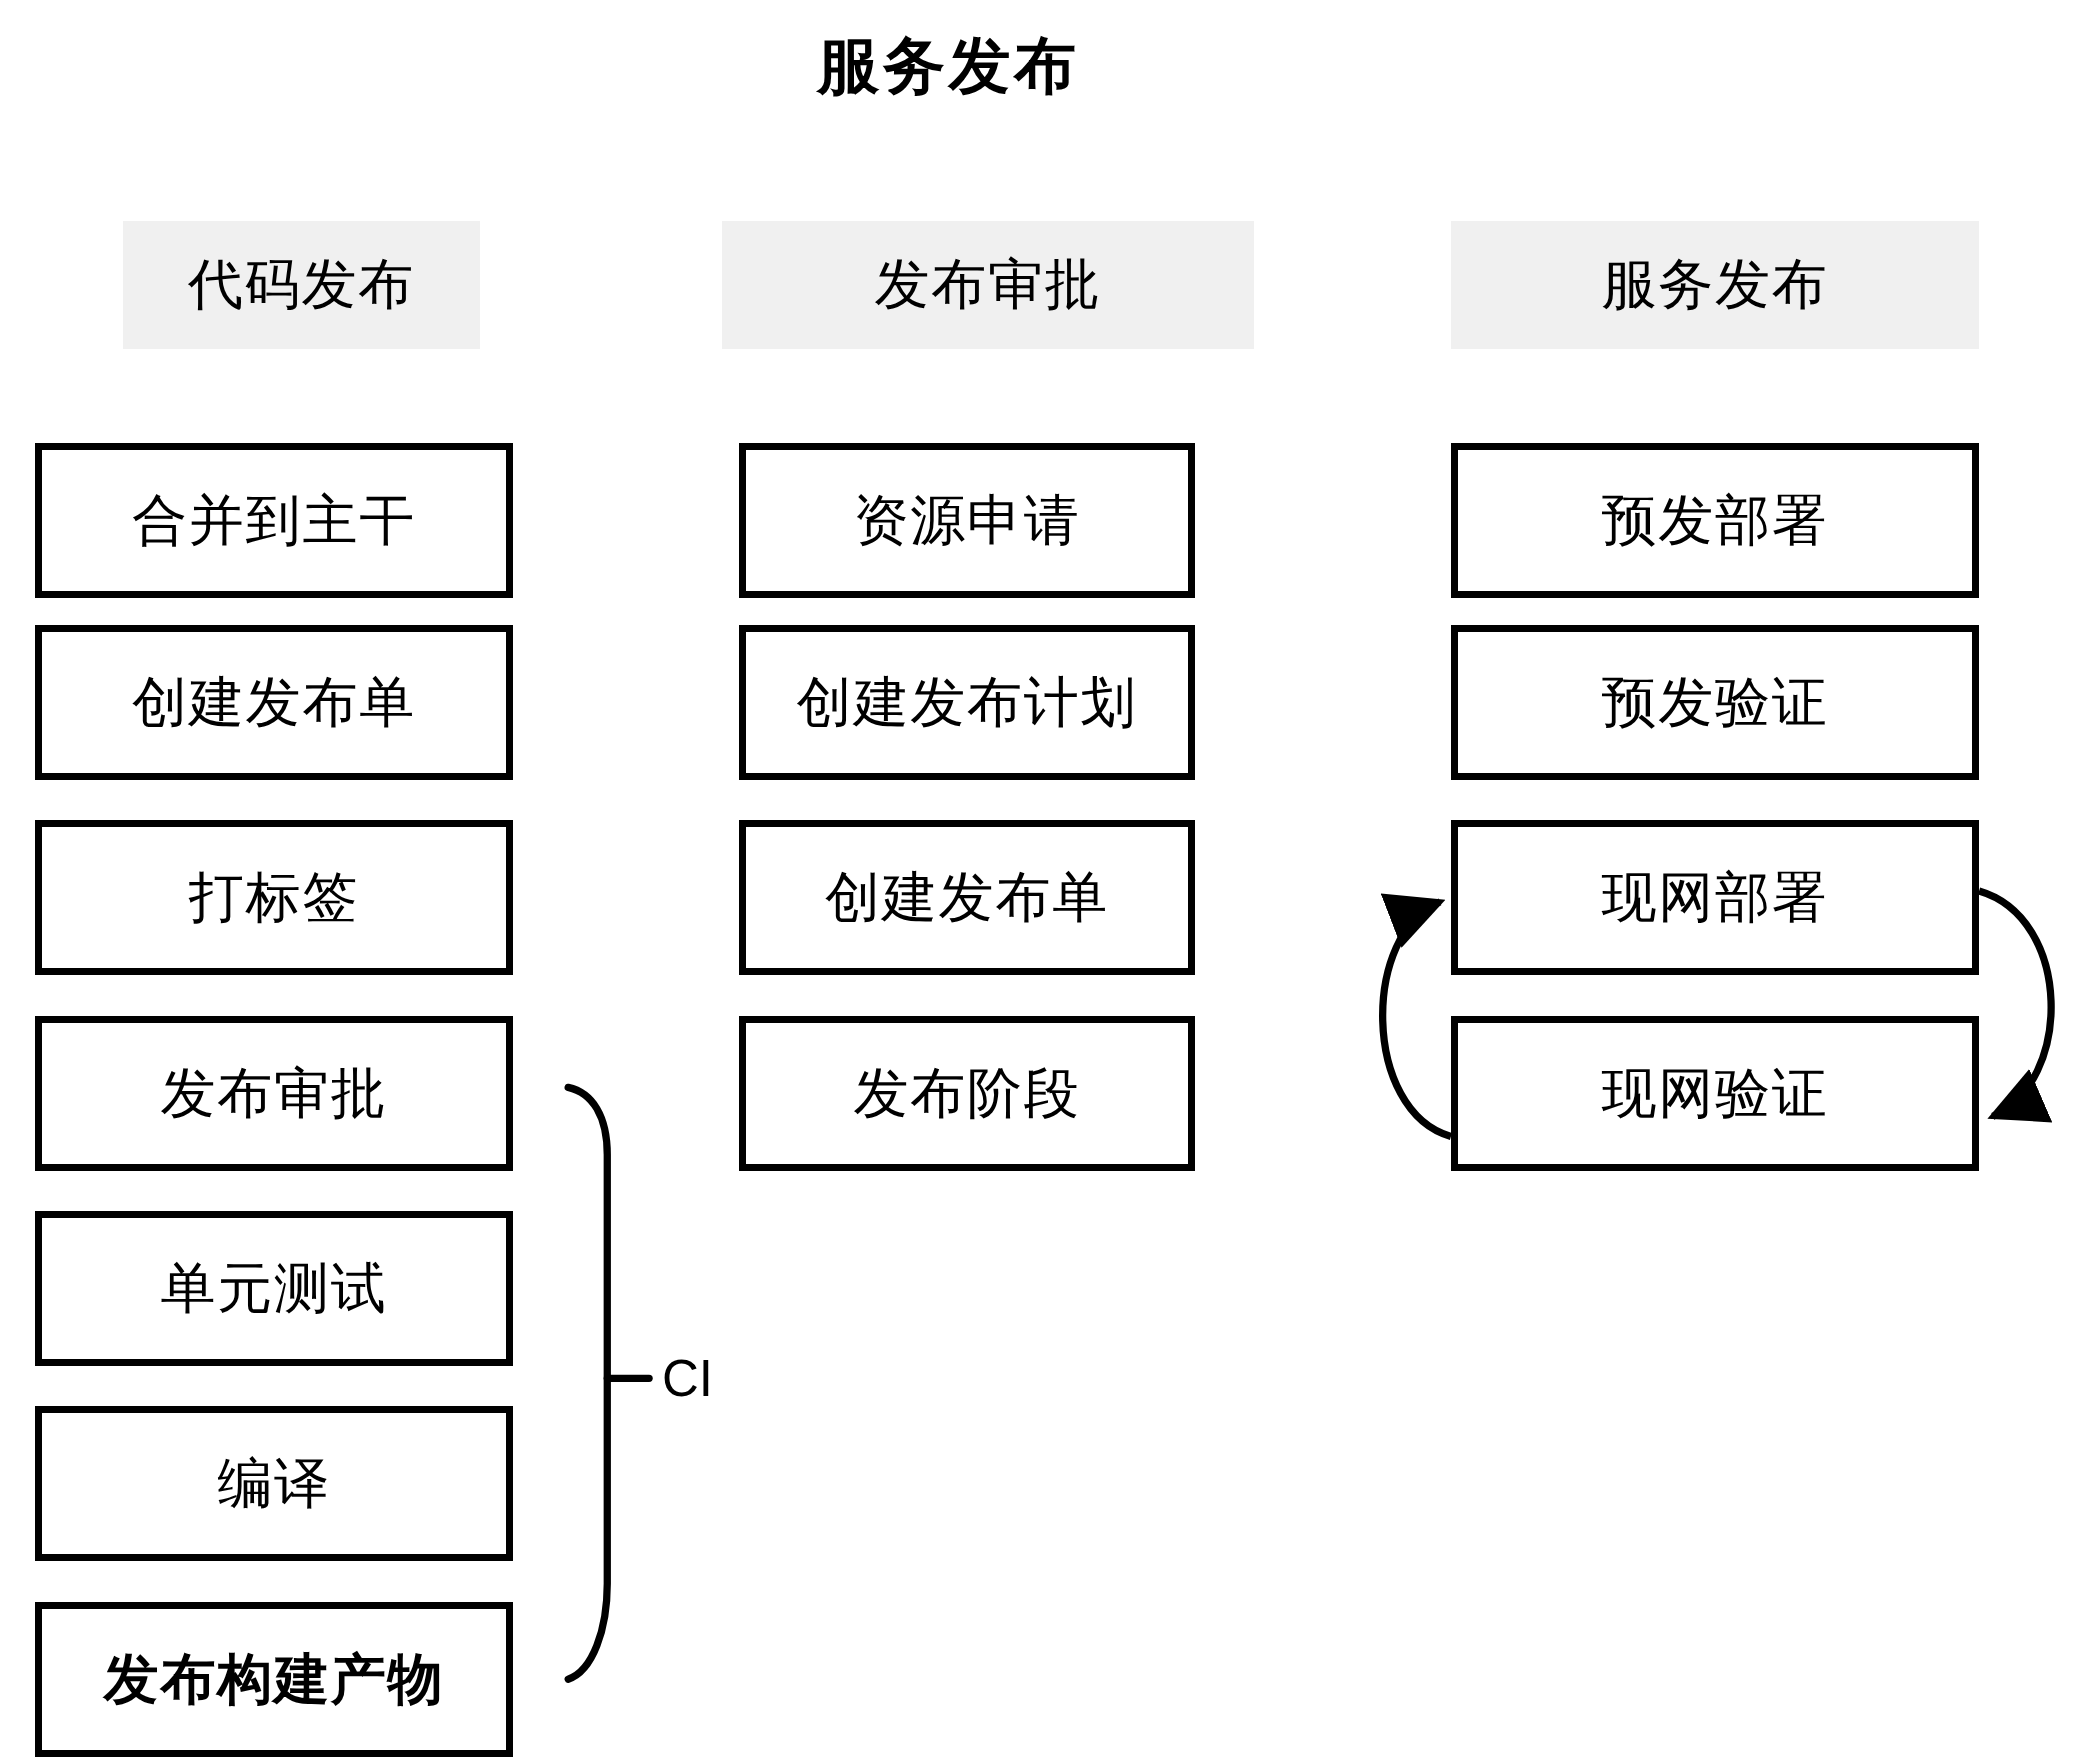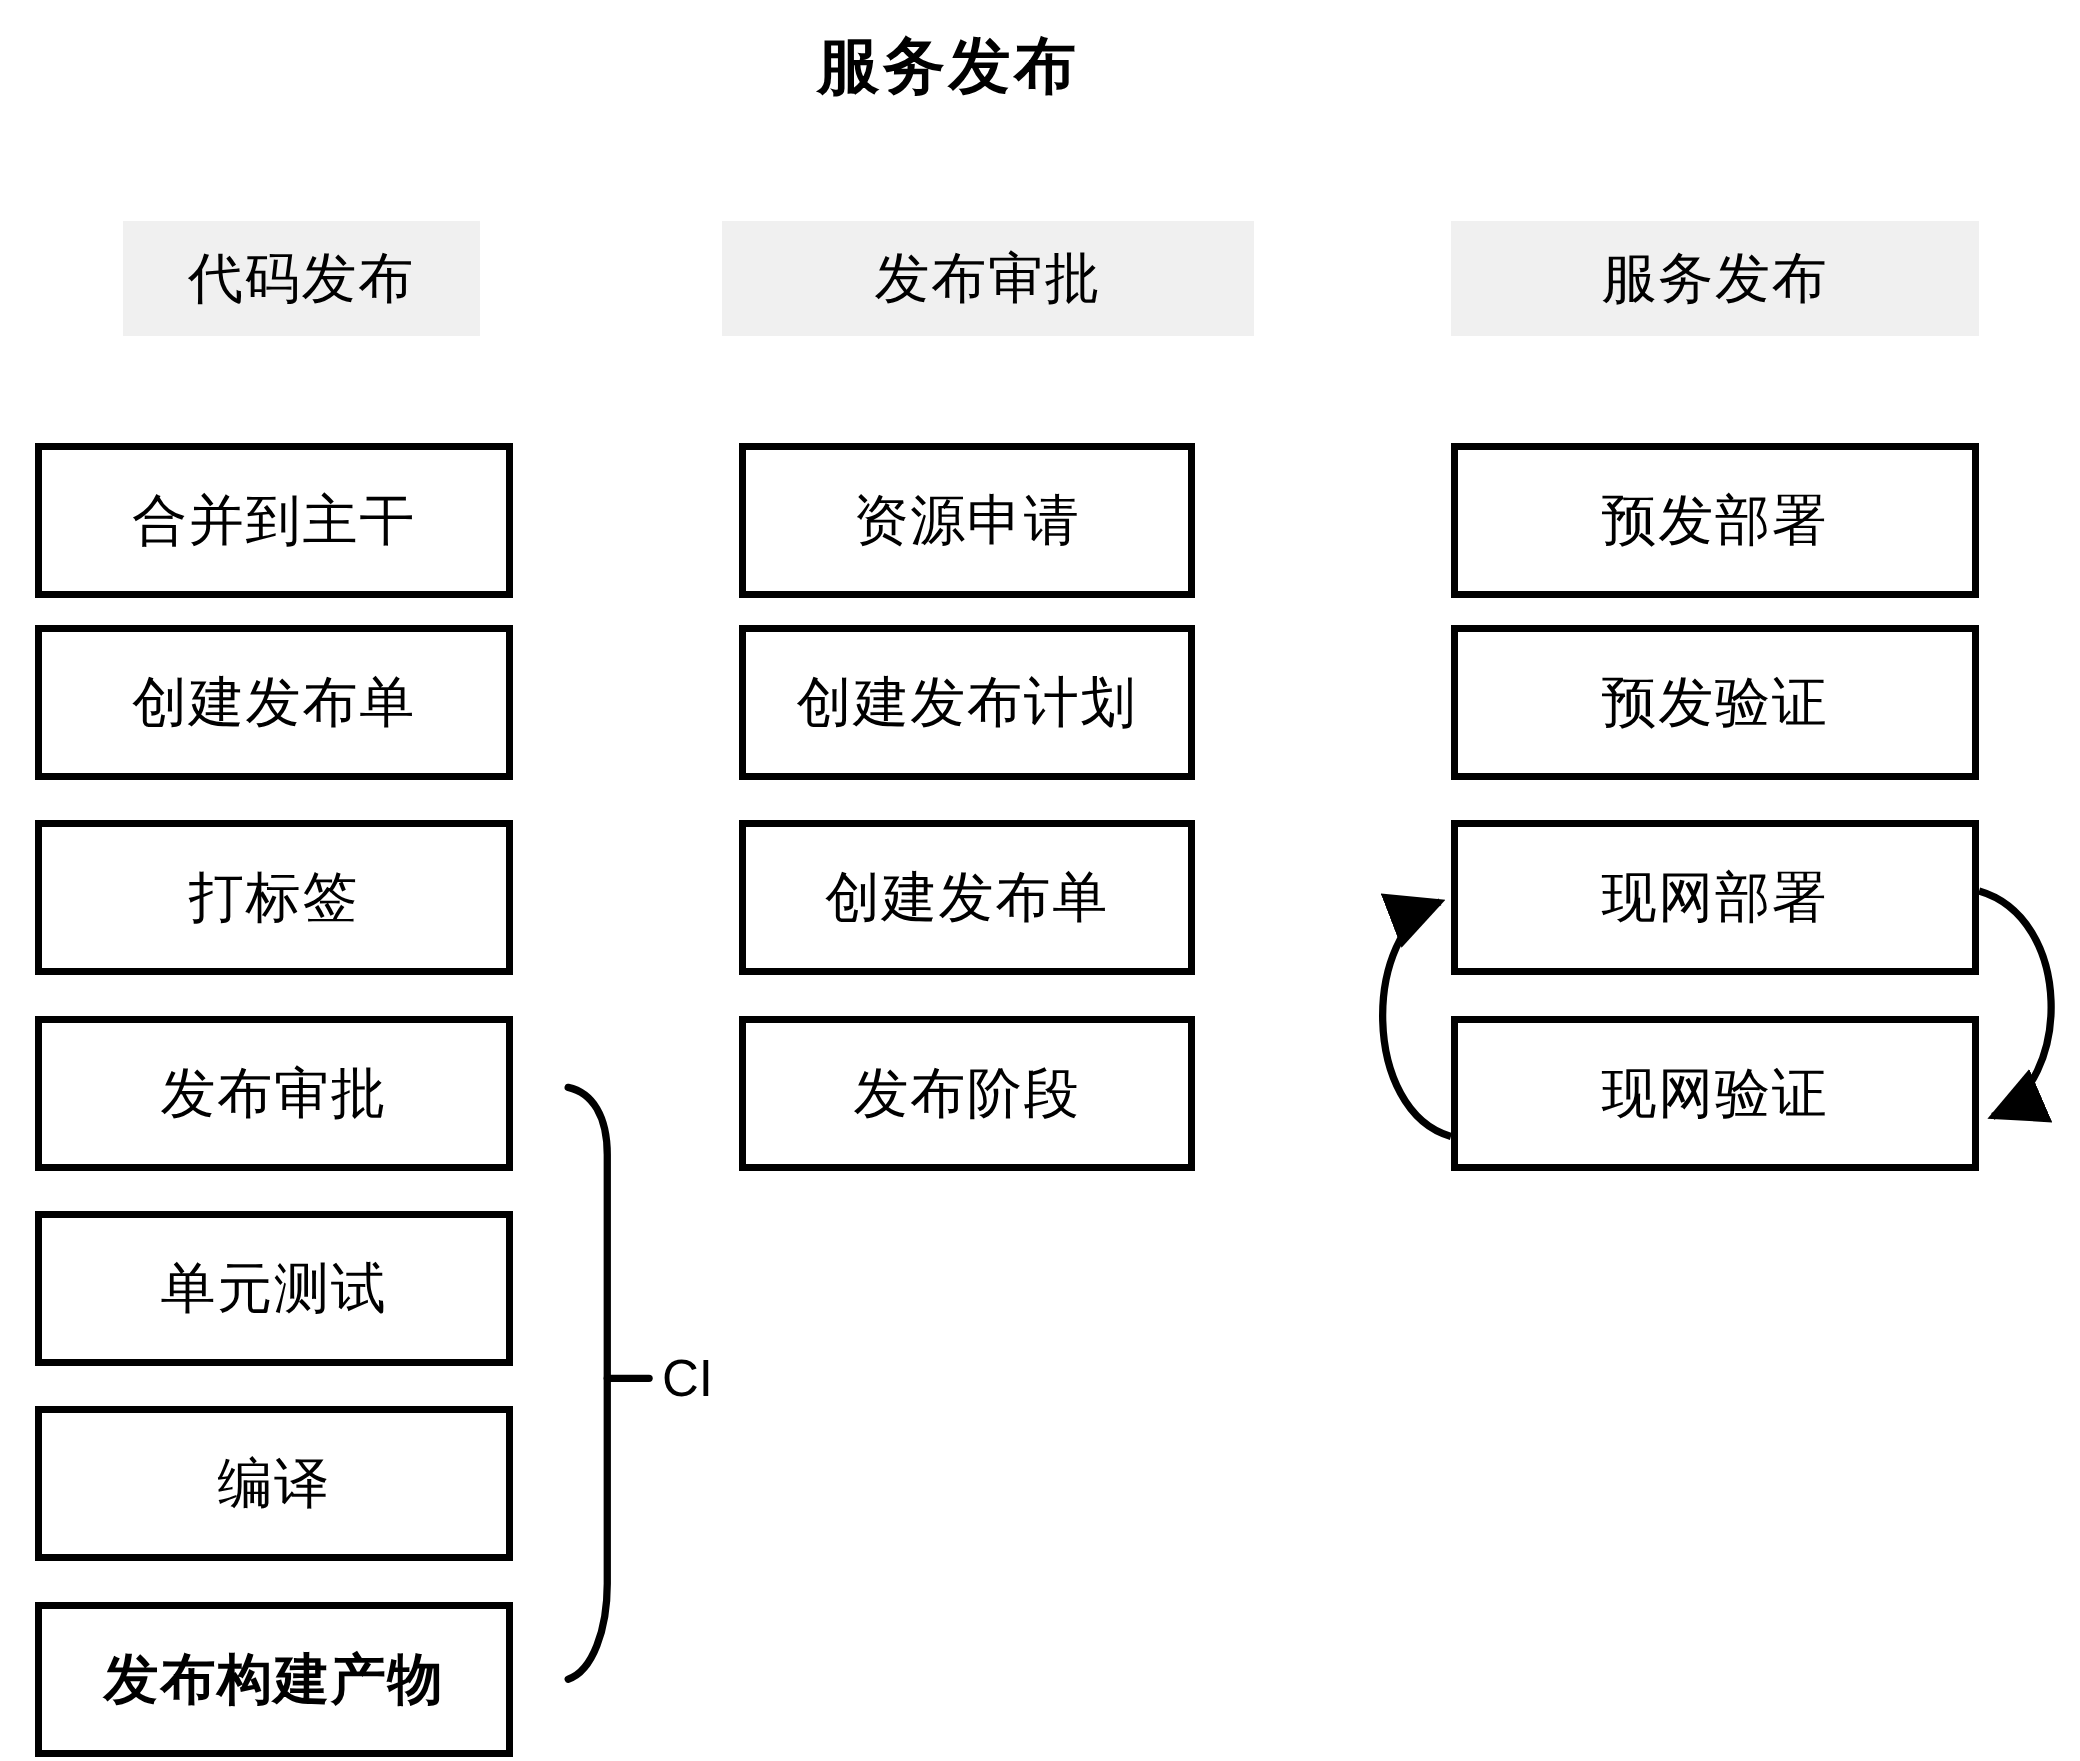--- a/index.html
+++ b/index.html
@@ -12,21 +12,21 @@
     width:2080px;height:1762px;position:relative;background:#ffffff;
     font-family:"Liberation Sans", sans-serif;color:#000;overflow:hidden;
   }
   *{box-sizing:border-box;}
   .title{
     position:absolute;left:585px;top:22px;width:727px;height:87px;
     display:flex;align-items:center;justify-content:center;
     font-size:62px;font-weight:bold;letter-spacing:3.6px;
   }
   .hdr{
-    position:absolute;top:221px;height:115px;background:var(--header-bg);
+    position:absolute;top:221px;height:128px;background:var(--header-bg);
     display:flex;align-items:center;justify-content:center;
     font-size:55px;letter-spacing:1.8px;
   }
   .hdr-1{left:123px;width:357px;}
   .hdr-2{left:722px;width:532px;}
   .hdr-3{left:1451px;width:528px;}
   .box{
     position:absolute;height:155px;background:var(--box-bg);
     border:7.3px solid var(--line);
     display:flex;align-items:center;justify-content:center;

